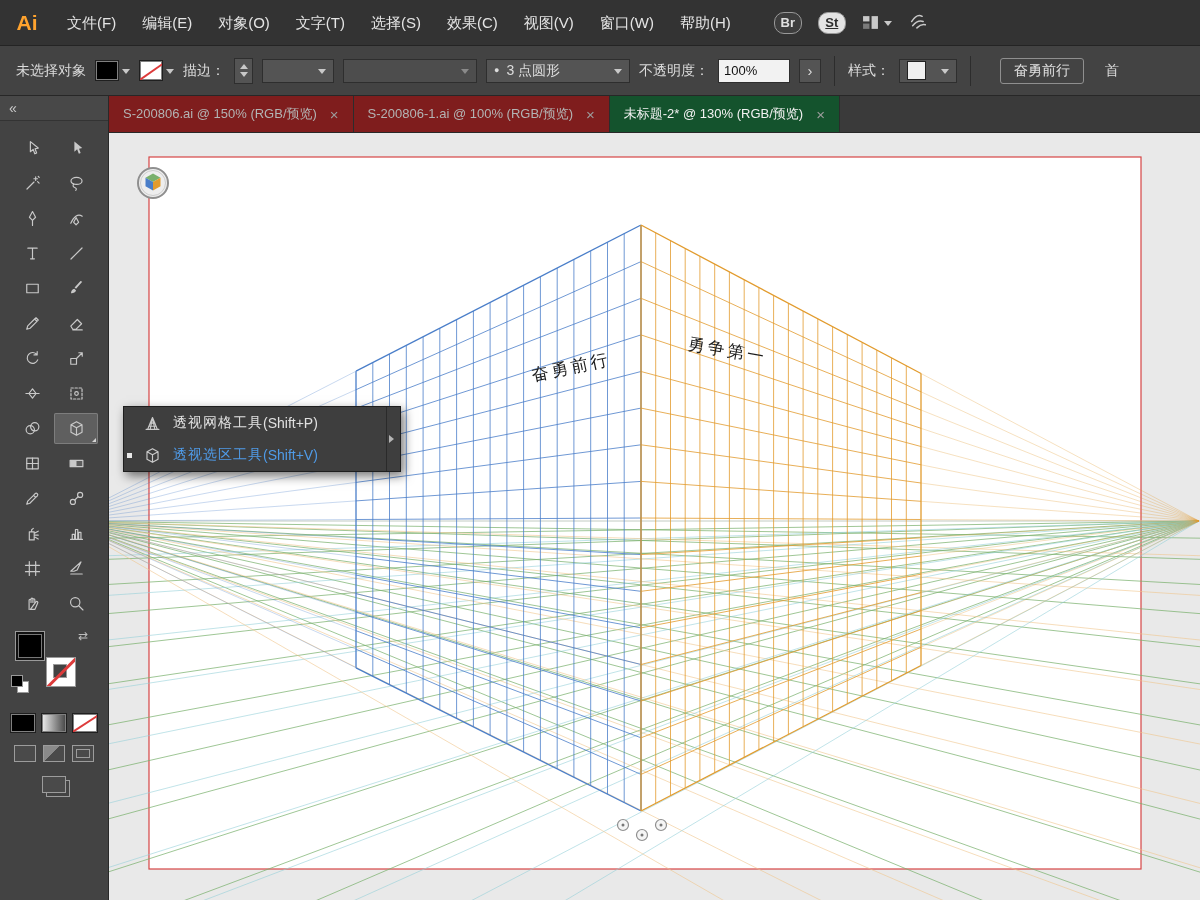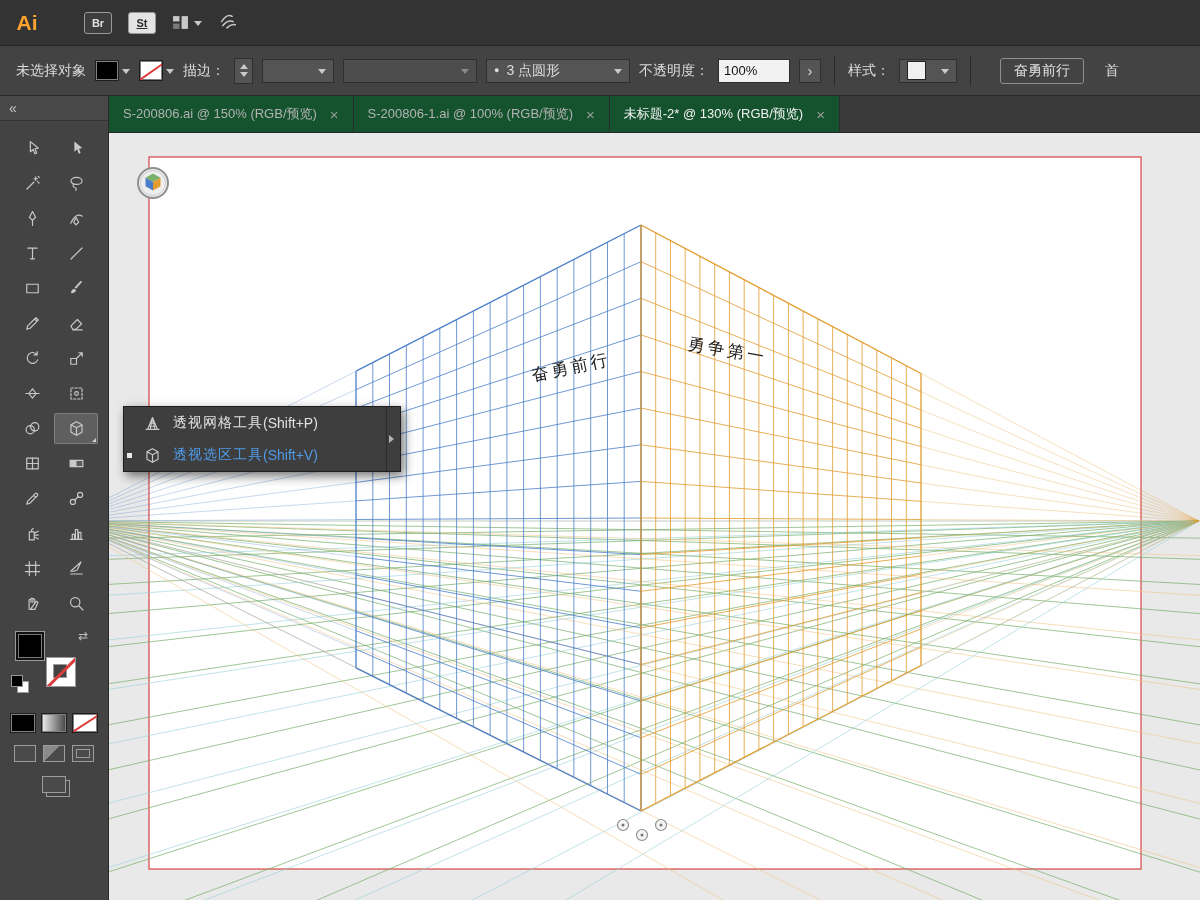--- a/index.html
+++ b/index.html
@@ -7,21 +7,21 @@
        font-family:"Liberation Sans",sans-serif;-webkit-font-smoothing:antialiased;}
 
   
   .menubar{height:45px;background:#333333;border-bottom:1px solid #242424;display:flex;align-items:center;}
   .logo{width:54px;height:45px;display:flex;align-items:center;justify-content:center;
         font-weight:bold;font-size:21px;color:#ffa32e;}
   .menu-items{display:flex;height:100%;align-items:center;}
   .menu-item{padding:0 13px;font-size:15px;color:#e4e4e4;line-height:45px;cursor:default;}
   .mb-right{display:flex;align-items:center;gap:16px;margin-left:30px;}
   .badge{min-width:20px;height:20px;padding:0 3px;display:flex;align-items:center;justify-content:center;
-         font-size:11px;font-weight:bold;border-radius:3px;}
+         font-size:13px;font-weight:bold;border-radius:10px;}
   .badge.br{border:1px solid #999;color:#e0e0e0;background:#3d3d3d;}
   .badge.st{border:1px solid #999;color:#2d2d2d;background:#e4e4e4;text-decoration:underline;}
   .mb-icon{display:flex;align-items:center;gap:5px;}
   .caret-dn{width:0;height:0;border:4px solid transparent;border-top:5px solid #c9c9c9;margin-top:5px;}
   .caret-dn.dim{border-top-color:#8a8a8a;}
 
   
   .optionsbar{height:49px;background:#434343;border-bottom:1px solid #272727;display:flex;align-items:center;
               padding-left:16px;gap:9px;font-size:14px;color:#dcdcdc;}
   .ob-label{white-space:nowrap;}
@@ -79,21 +79,21 @@
   .modes-row{display:flex;justify-content:center;gap:7px;margin-top:12px;}
   .mode{width:20px;height:15px;border:1px solid #9c9c9c;background:#4a4a4a;}
   .mode.m2{background:linear-gradient(135deg,#8a8a8a 45%,#4a4a4a 45%);}
   .mode.m3{box-shadow:inset 0 0 0 3px #4a4a4a, inset 0 0 0 4px #9c9c9c;}
   .screen-row{display:flex;justify-content:center;margin-top:14px;}
   .screen-icon{width:22px;height:15px;border:1px solid #9c9c9c;background:#4a4a4a;box-shadow:4px 4px 0 -1px #434343,4px 4px 0 0 #9c9c9c;}
 
   
   .right-col{flex:1;display:flex;flex-direction:column;min-width:0;}
   .tabbar{height:36px;background:#3a3a3a;border-bottom:1px solid #282828;display:flex;flex:none;}
-  .tab{background:#14532d;color:#b3b3b3;border-right:1px solid #2c2c2c;display:flex;align-items:center;
+  .tab{background:#7f1d1d;color:#b3b3b3;border-right:1px solid #2c2c2c;display:flex;align-items:center;
        padding:0 14px;gap:13px;font-size:13px;white-space:nowrap;}
   .tab.active{background:#14532d;color:#f2f2f2;text-align:right;}
   .tab-close{color:#9d9d9d;font-size:15px;line-height:1;}
   .canvas{position:relative;flex:1;background:#e9e9e9;overflow:hidden;}
   .canvas-svg{position:absolute;left:0;top:0;}
 
   
   .flyout{position:absolute;left:123px;top:406px;width:276px;background:#3e3e3e;border:1px solid #1e1e1e;
           box-shadow:3px 4px 10px rgba(0,0,0,.55);display:flex;z-index:50;}
   .flyout-list{flex:1;}
@@ -106,20 +106,31 @@
   .tear{width:13px;border-left:1px solid #2a2a2a;display:flex;align-items:center;justify-content:center;}
   .tear .tri{width:0;height:0;border:4px solid transparent;border-left:5px solid #b5b5b5;}
 </style>
 </head>
 <body>
 
 <div class="app">
 
   <div class="menubar">
     <div class="logo" style="color: rgb(255, 163, 46);">Ai</div>
+    <div class="menu-items" id="menu-items">
+        <div class="menu-item">文件(F)</div>
+        <div class="menu-item">编辑(E)</div>
+        <div class="menu-item">对象(O)</div>
+        <div class="menu-item">文字(T)</div>
+        <div class="menu-item">选择(S)</div>
+        <div class="menu-item">效果(C)</div>
+        <div class="menu-item">视图(V)</div>
+        <div class="menu-item">窗口(W)</div>
+        <div class="menu-item">帮助(H)</div>
+      </div>
     <div class="mb-right">
       <span class="badge br">Br</span>
       <span class="badge st">St</span>
       <span class="mb-icon">
         <svg width="17" height="15" viewBox="0 0 16 14">
           <rect x="1" y="1" width="6" height="5" fill="#c9c9c9"></rect>
           <rect x="9" y="1" width="6" height="12" fill="#c9c9c9"></rect>
           <rect x="1" y="8" width="6" height="5" fill="#7a7a7a"></rect>
         </svg>
         <span class="caret-dn"></span>

